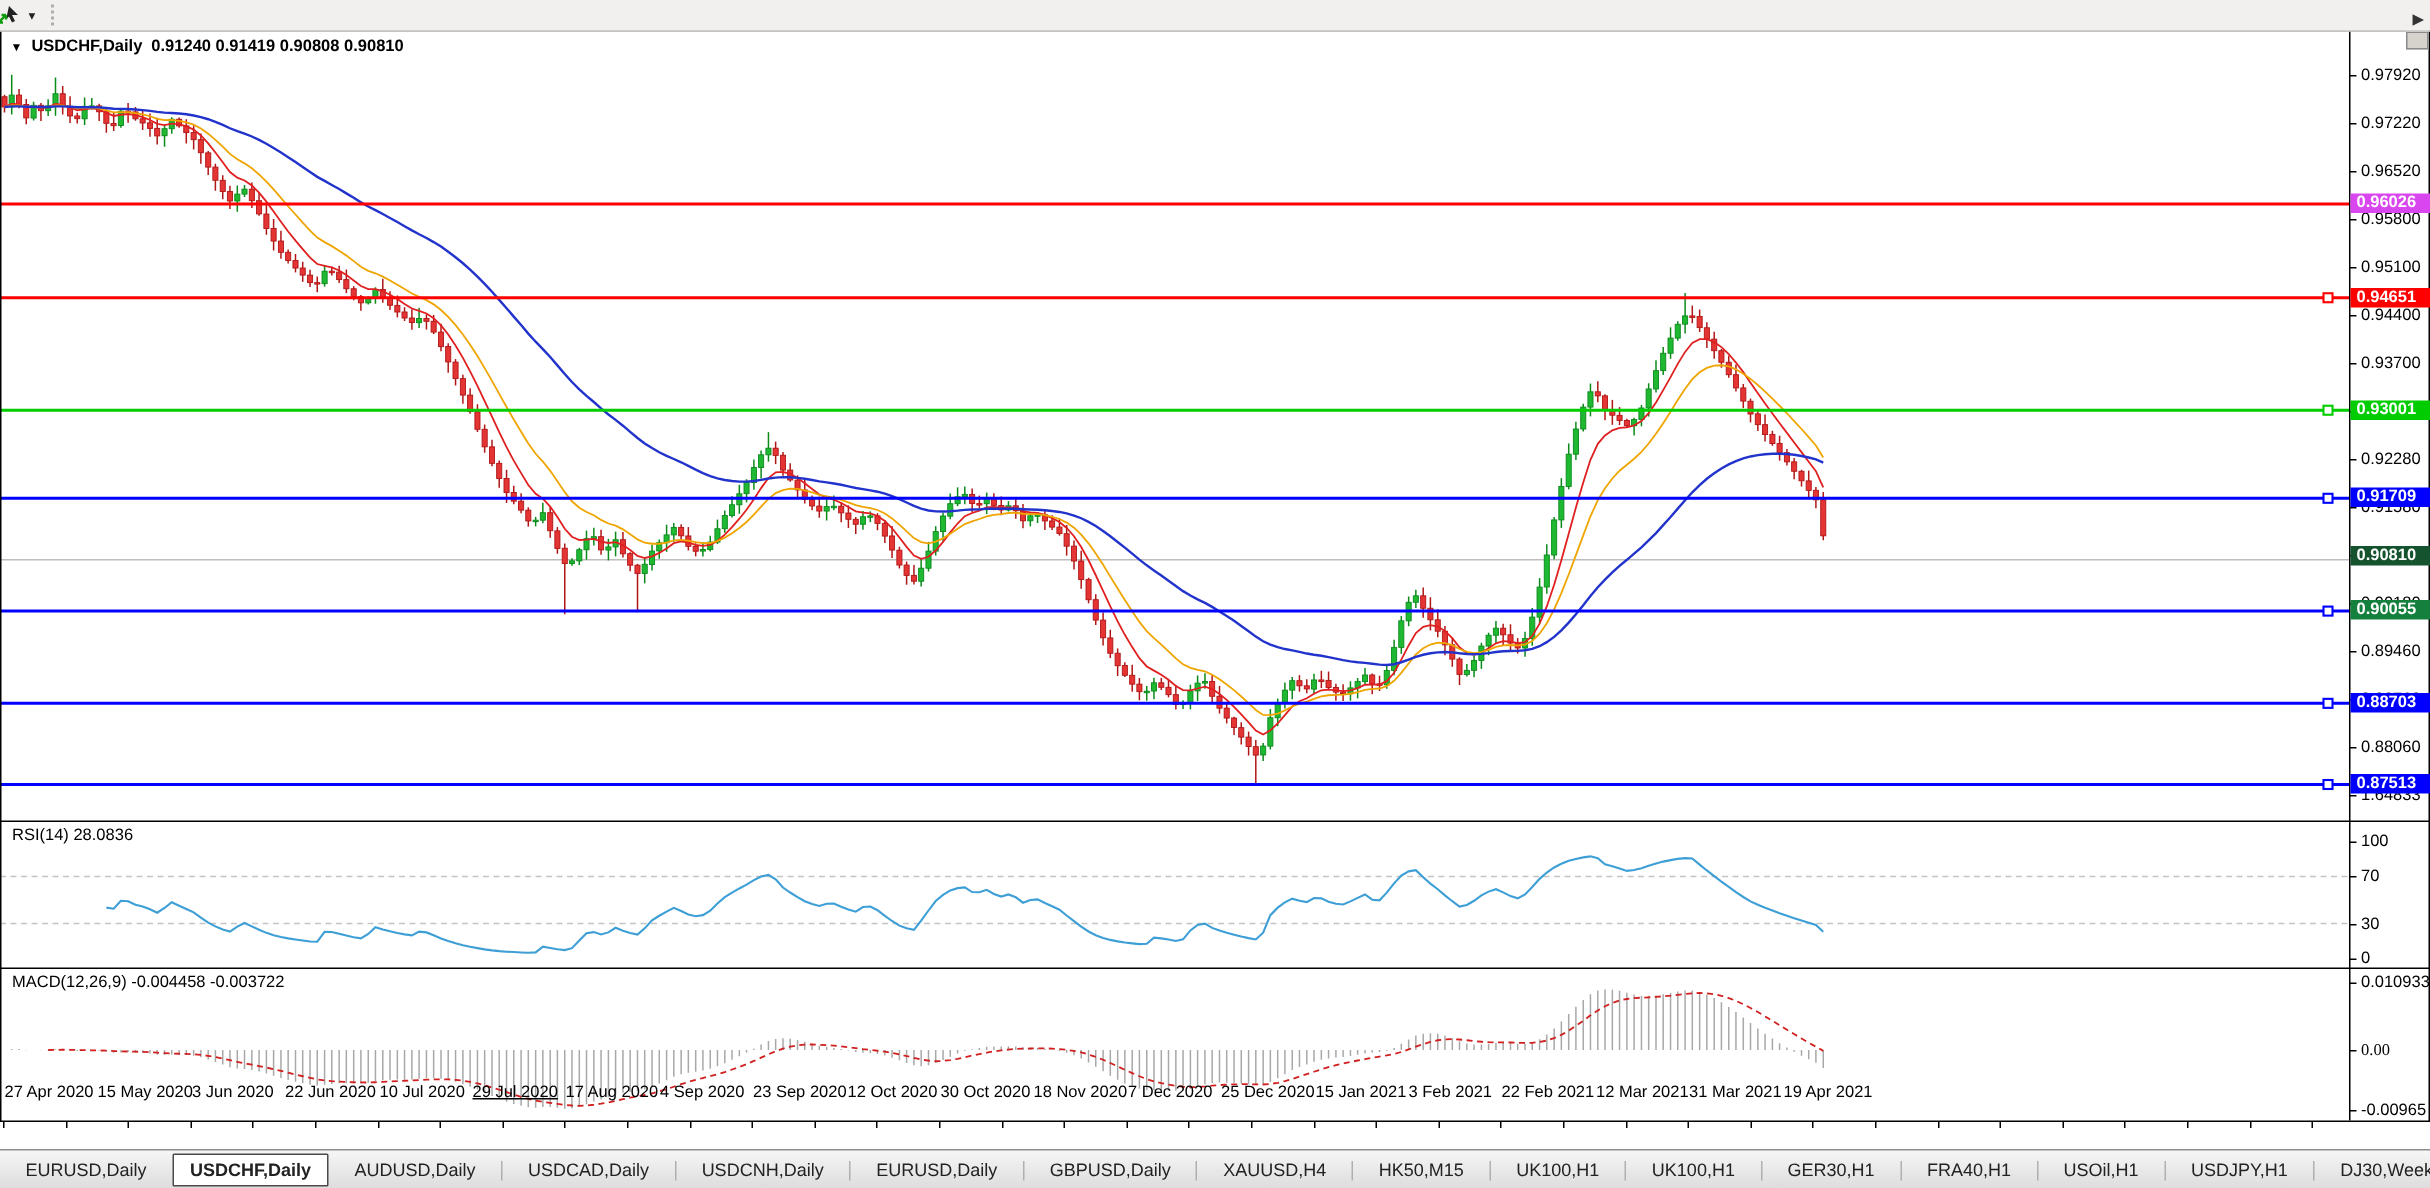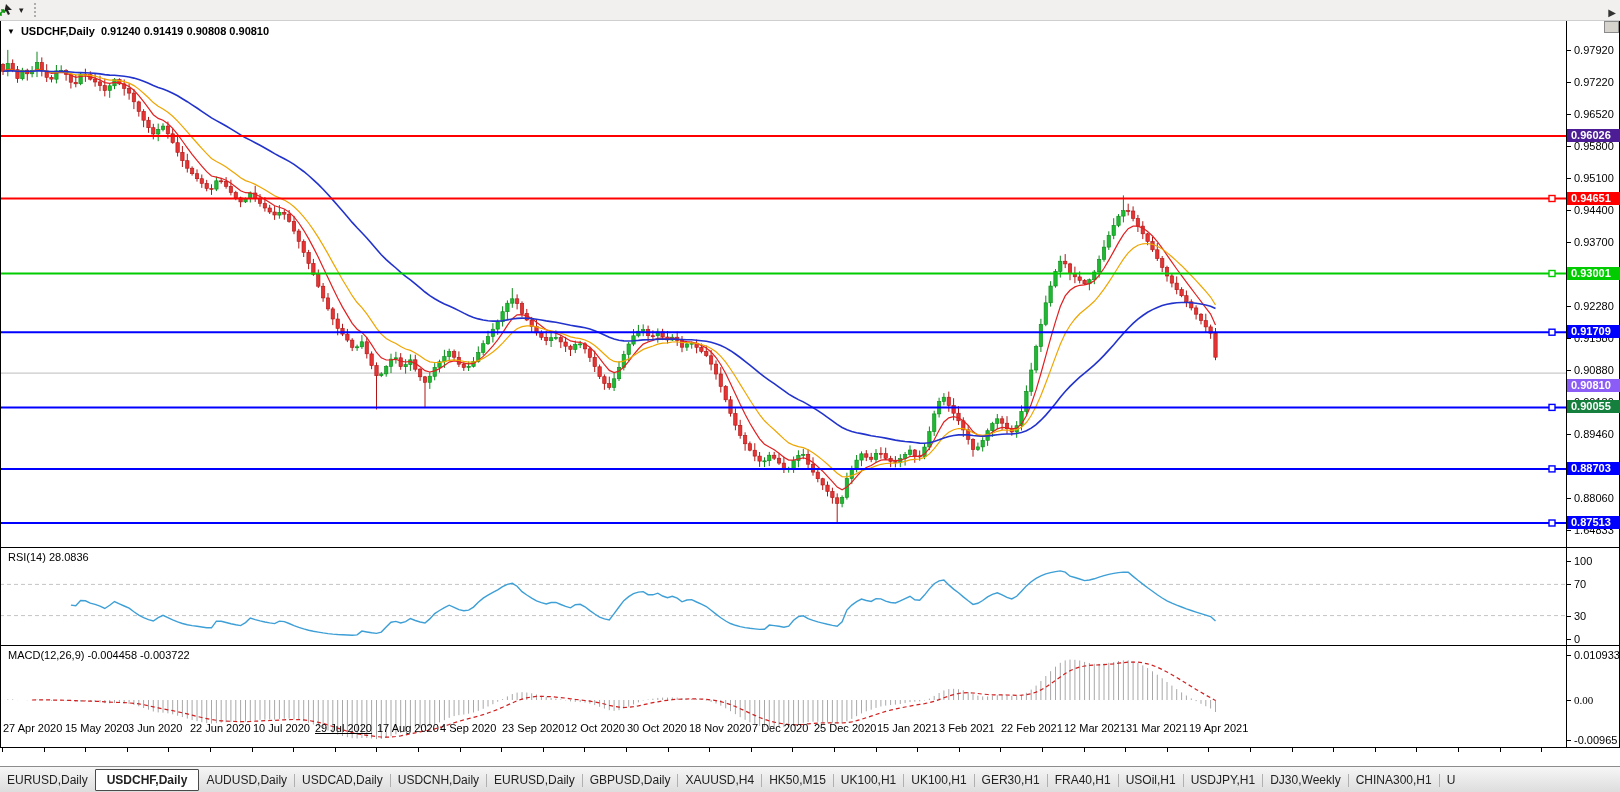--- a/index.html
+++ b/index.html
@@ -30,21 +30,21 @@
              line-height:13px;padding-left:4px;box-sizing:border-box;z-index:7;font-weight:bold}
   .corner-btn{position:absolute;left:1604px;top:21px;width:13px;height:10px;background:#d6d3cc;
               border:1px solid #8a8a8a;z-index:8}
   
   .date-tick{position:absolute;width:1px;height:4px;background:#000;top:748px;z-index:3}
   .date-label{position:absolute;top:722px;font-size:11px;color:#000;white-space:nowrap;z-index:3}
   
   #tabs{position:absolute;left:0;top:766px;width:1620px;height:26px;
         background:linear-gradient(#f6f6f6,#dcdcdc);border-top:1px solid #8c8c8c;
         display:flex;align-items:center;z-index:10}
-  .tab{font-size:12px;color:#222;padding:4px 7px;white-space:nowrap;cursor:default}
+  .tab{font-size:12px;color:#222;padding:4px 17px;white-space:nowrap;cursor:default}
   .tab.active{background:#fff;border:1px solid #4a4a4a;font-weight:bold;padding:3px 11px;border-radius:1px}
   .tab-sep{width:1px;height:13px;background:#b0b0b0;flex:none}
   .tab-scroll{position:absolute;right:4px;top:7px;font-size:10px;color:#333;z-index:11}
   svg{position:absolute;left:0;z-index:2}
 </style>
 </head>
 <body>
 
 <div id="toolbar">
   <span class="tool-icon">
@@ -634,28 +634,28 @@
     <div class="tickmark" style="top: 401.727px;"></div>
     <div class="ax-label" style="top: 395.727px;">0.90180</div>
     <div class="tickmark" style="top: 434.455px;"></div>
     <div class="ax-label" style="top: 428.455px;">0.89460</div>
     <div class="tickmark" style="top: 466.273px;"></div>
     <div class="ax-label" style="top: 460.273px;">0.88760</div>
     <div class="tickmark" style="top: 498.091px;"></div>
     <div class="ax-label" style="top: 492.091px;">0.88060</div>
     <div class="tickmark" style="top: 529.909px;"></div>
     <div class="ax-label" style="top: 523.909px;">1.64833</div>
-    <div class="level-box" style="top: 129px; background: #4c1d95;">0.96026</div>
+    <div class="level-box" style="top: 129px; background: #d946ef;">0.96026</div>
     <div class="level-box" style="top: 191.5px; background: rgb(255, 0, 0);">0.94651</div>
     <div class="level-box" style="top: 266.5px; background: rgb(0, 204, 0);">0.93001</div>
     <div class="level-box" style="top: 325.227px; background: rgb(0, 0, 255);">0.91709</div>
     <div class="level-box" style="top: 400.409px; background: #15803d;">0.90055</div>
     <div class="level-box" style="top: 461.864px; background: rgb(0, 0, 255);">0.88703</div>
     <div class="level-box" style="top: 515.955px; background: rgb(0, 0, 255);">0.87513</div>
-    <div class="level-box" style="top: 379px; background: #8b5cf6;">0.90810</div>
+    <div class="level-box" style="top: 364px; background: #14532d;">0.90810</div>
     <div class="tickmark" style="top: 561px;"></div>
     <div class="ax-label" style="top: 555px;">100</div>
     <div class="tickmark" style="top: 584.4px;"></div>
     <div class="ax-label" style="top: 578.4px;">70</div>
     <div class="tickmark" style="top: 615.6px;"></div>
     <div class="ax-label" style="top: 609.6px;">30</div>
     <div class="tickmark" style="top: 639px;"></div>
     <div class="ax-label" style="top: 633px;">0</div>
     <div class="tickmark" style="top: 655px;"></div>
     <div class="ax-label" style="top: 649px;">0.010933</div>

